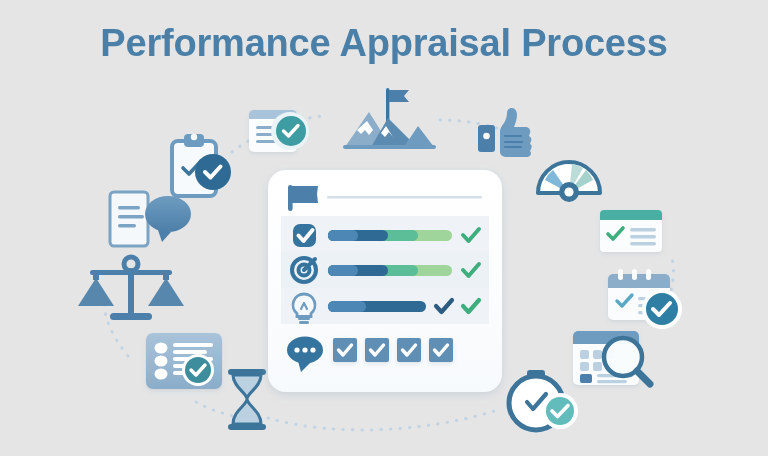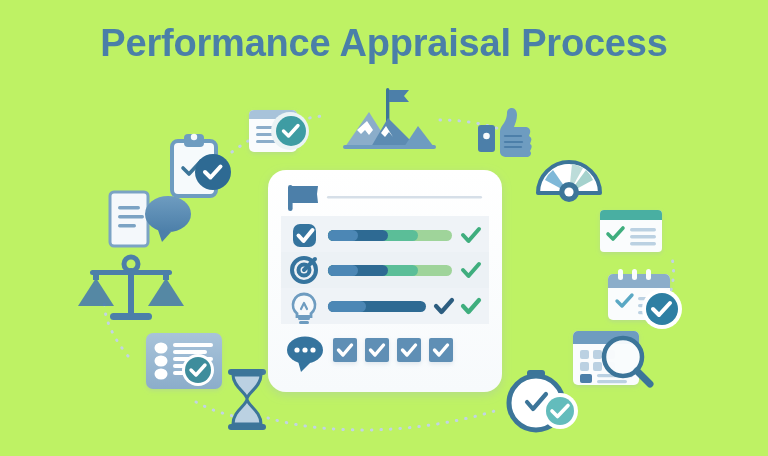--- a/index.html
+++ b/index.html
@@ -11,21 +11,21 @@
     width: 768px;
     height: 456px;
     overflow: hidden;
     font-family: "Liberation Sans", sans-serif;
     position: relative;
   }
   #stage {
     position: relative;
     width: 768px;
     height: 456px;
-    background: #bef264;
+    background: #e5e5e5;
   }
   #title {
     position: absolute;
     left: 0;
     top: 22px;
     width: 768px;
     text-align: center;
     font-family: "Liberation Sans", sans-serif;
     font-weight: bold;
     font-size: 38px;

